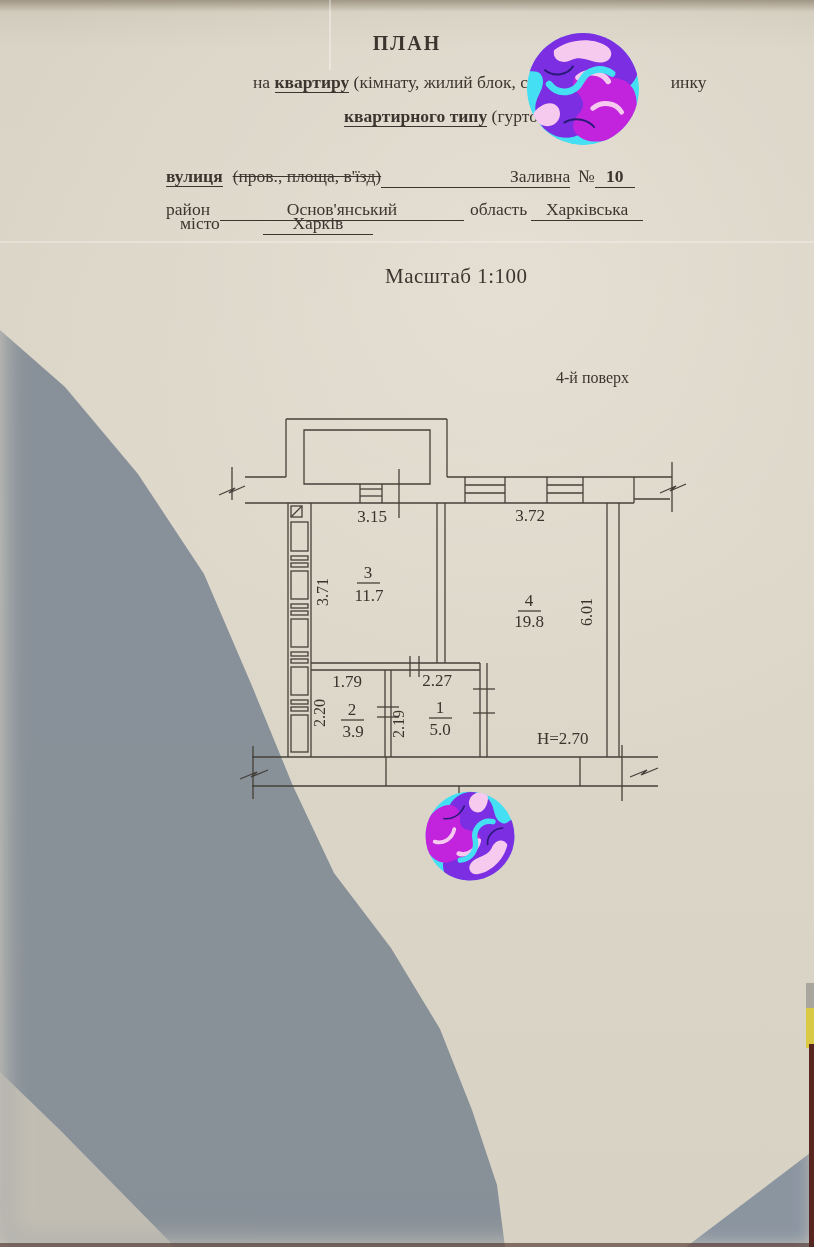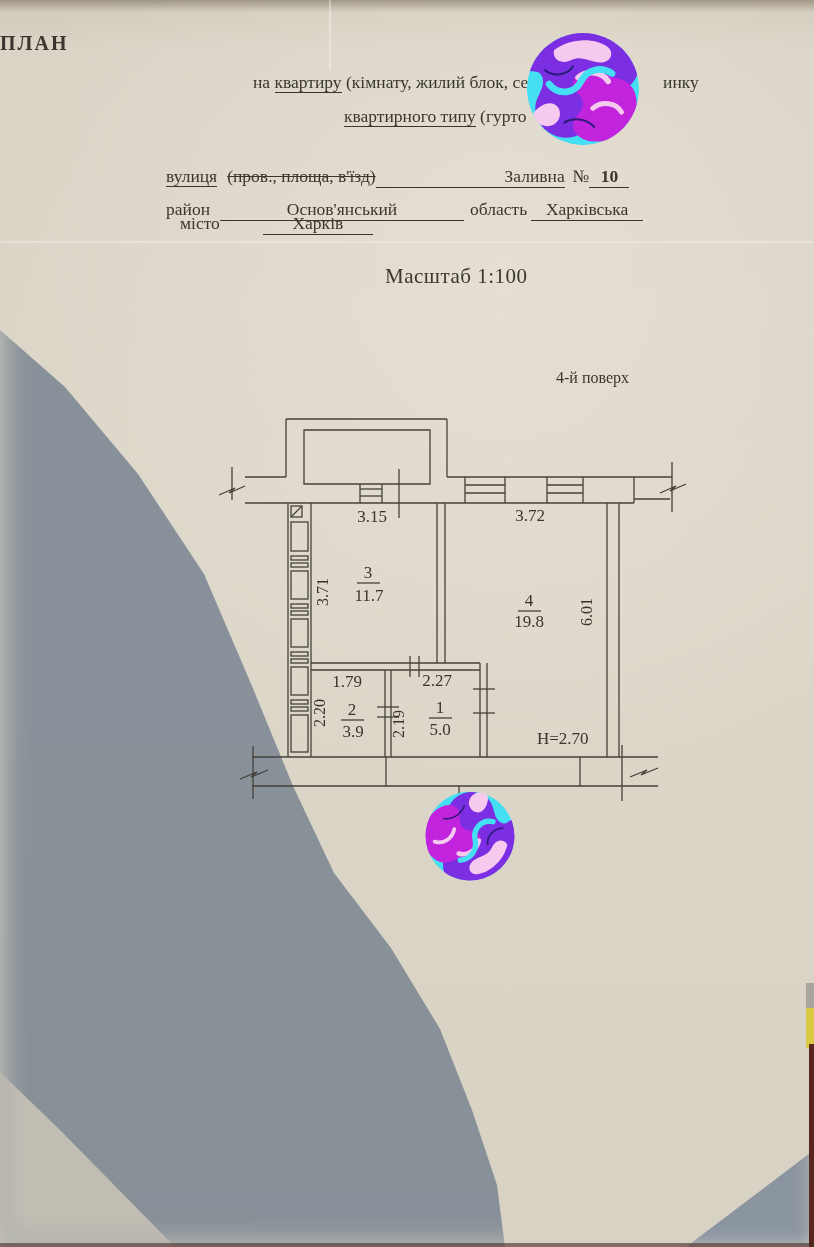--- a/index.html
+++ b/index.html
@@ -33,25 +33,25 @@
   .shadow-bottom-right{
     position:absolute;inset:0;background:#87929f;opacity:.95;filter:blur(9px);
     clip-path:polygon(814px 1150px,814px 1247px,686px 1247px);
   }
   .edge-strip-gray{position:absolute;left:806px;top:983px;width:8px;height:27px;background:#a9a79d;}
   .edge-strip-yellow{position:absolute;left:806px;top:1008px;width:8px;height:40px;background:#d9c945;}
   .edge-strip-maroon{position:absolute;left:809px;top:1044px;width:5px;height:203px;background:#58261f;}
   .bottom-edge-line{position:absolute;left:0;top:1243px;width:814px;height:4px;background:rgba(74,42,36,.6);}
 
   
-  .t-center{position:absolute;left:0;width:814px;text-align:left;}
+  .t-center{position:absolute;left:0;width:814px;text-align:center;}
   .doc-title{top:32px;font-size:20px;font-weight:bold;letter-spacing:2px;}
   .sub1{position:absolute;left:253px;top:72px;font-size:17.5px;white-space:nowrap;}
   .sub2{position:absolute;left:344px;top:106px;font-size:17.5px;white-space:nowrap;}
-  .u{border-bottom:1.4px solid #3a362f;}
+  .u{border-bottom:1.4px solid #3a362f;font-weight:bold;}
   .gap1{display:inline-block;width:112px;}
   .struck{text-decoration:line-through;text-align:right;}
   .addr-row{position:absolute;font-size:17.5px;white-space:nowrap;}
   #row-street{left:166px;top:150px;}
   #row-city{left:180px;top:173px;margin-top:40px;}
   #row-district{left:166px;top:199px;}
   .fill-line{display:inline-block;text-align:center;border-bottom:1.5px solid #3a362f;}
   .scale-line{position:absolute;left:378px;top:264px;font-size:21px;letter-spacing:.5px;margin-left:7px;}
   .floor-line{position:absolute;left:556px;top:369px;font-size:16px;}
 

